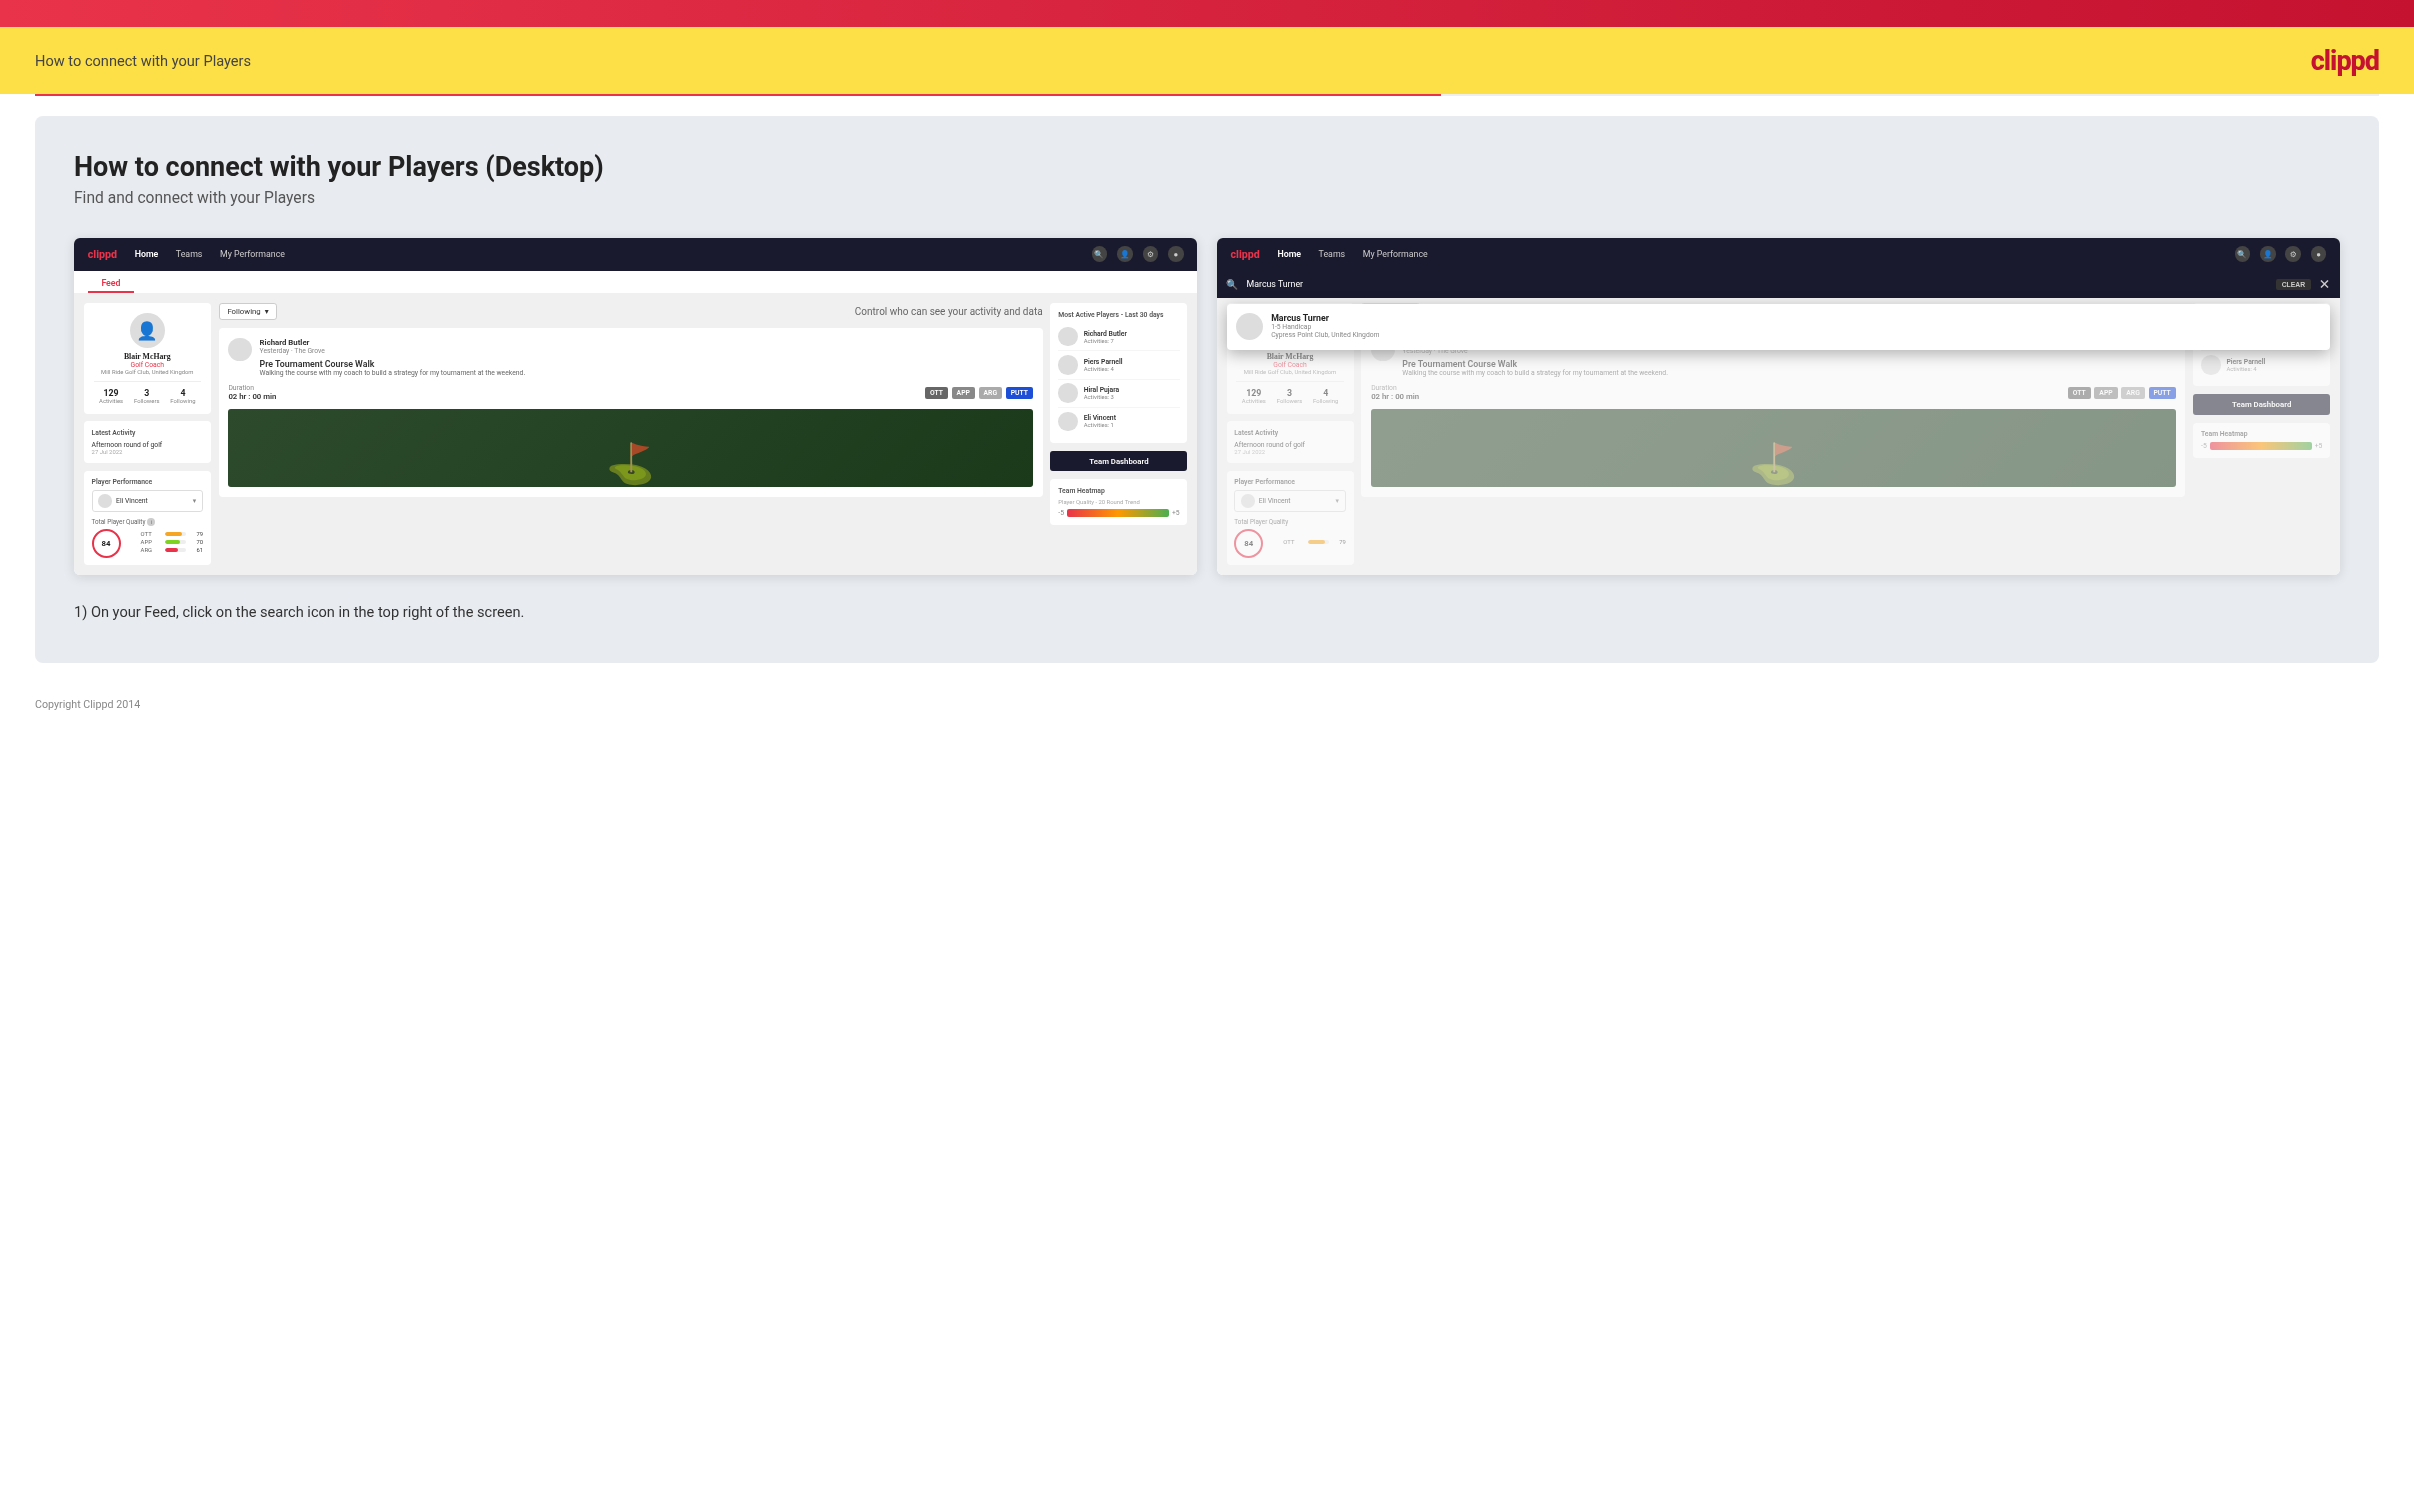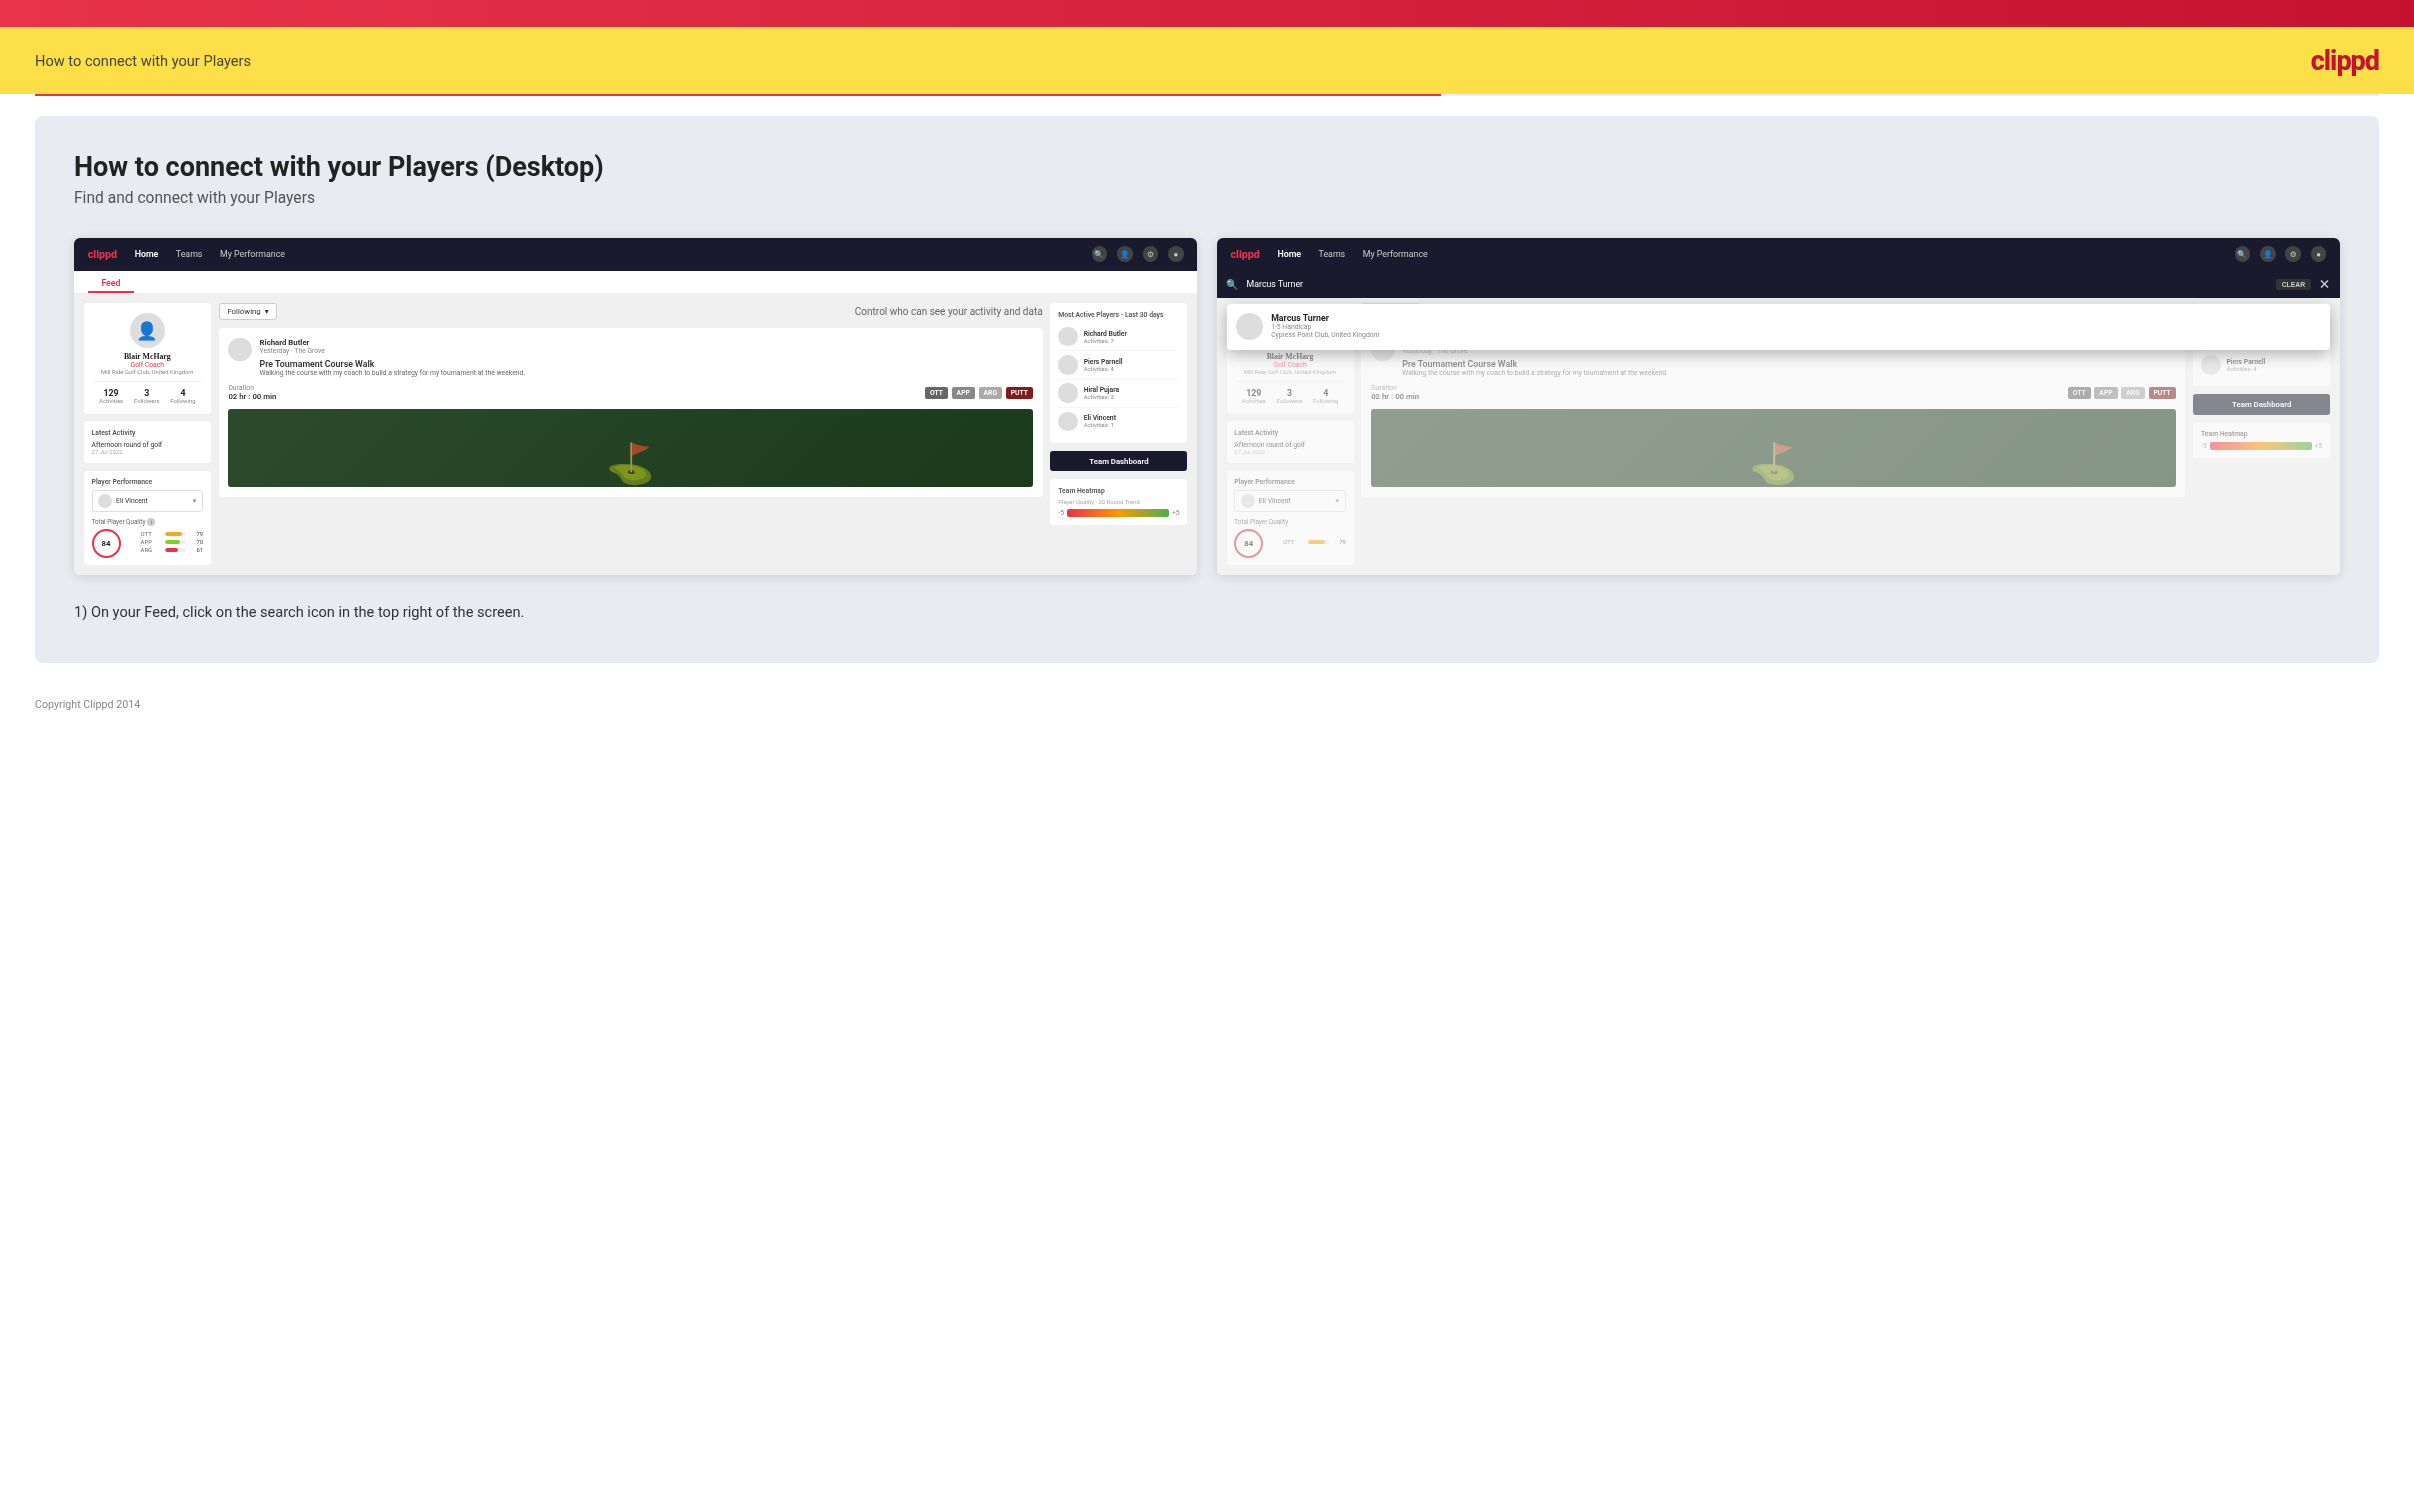--- a/index.html
+++ b/index.html
@@ -401,21 +401,21 @@
     .shot-tag {
       font-size: 6.8px;
       padding: 2px 4.9px;
       border-radius: 2px;
       font-weight: 600;
       color: #fff;
     }
     .shot-tag.ott { background: #666; }
     .shot-tag.app { background: #888; }
     .shot-tag.arg { background: #aaa; }
-    .shot-tag.putt { background: #7f1d1d; }
+    .shot-tag.putt { background: #1d4ed8; }
 
     .activity-image {
       width: 100%;
       height: 78px;
       background: linear-gradient(135deg, #2d4a2d 0%, #1a3a1a 100%);
       border-radius: 2.9px;
       margin-top: 7.8px;
       overflow: hidden;
       position: relative;
       display: flex;

